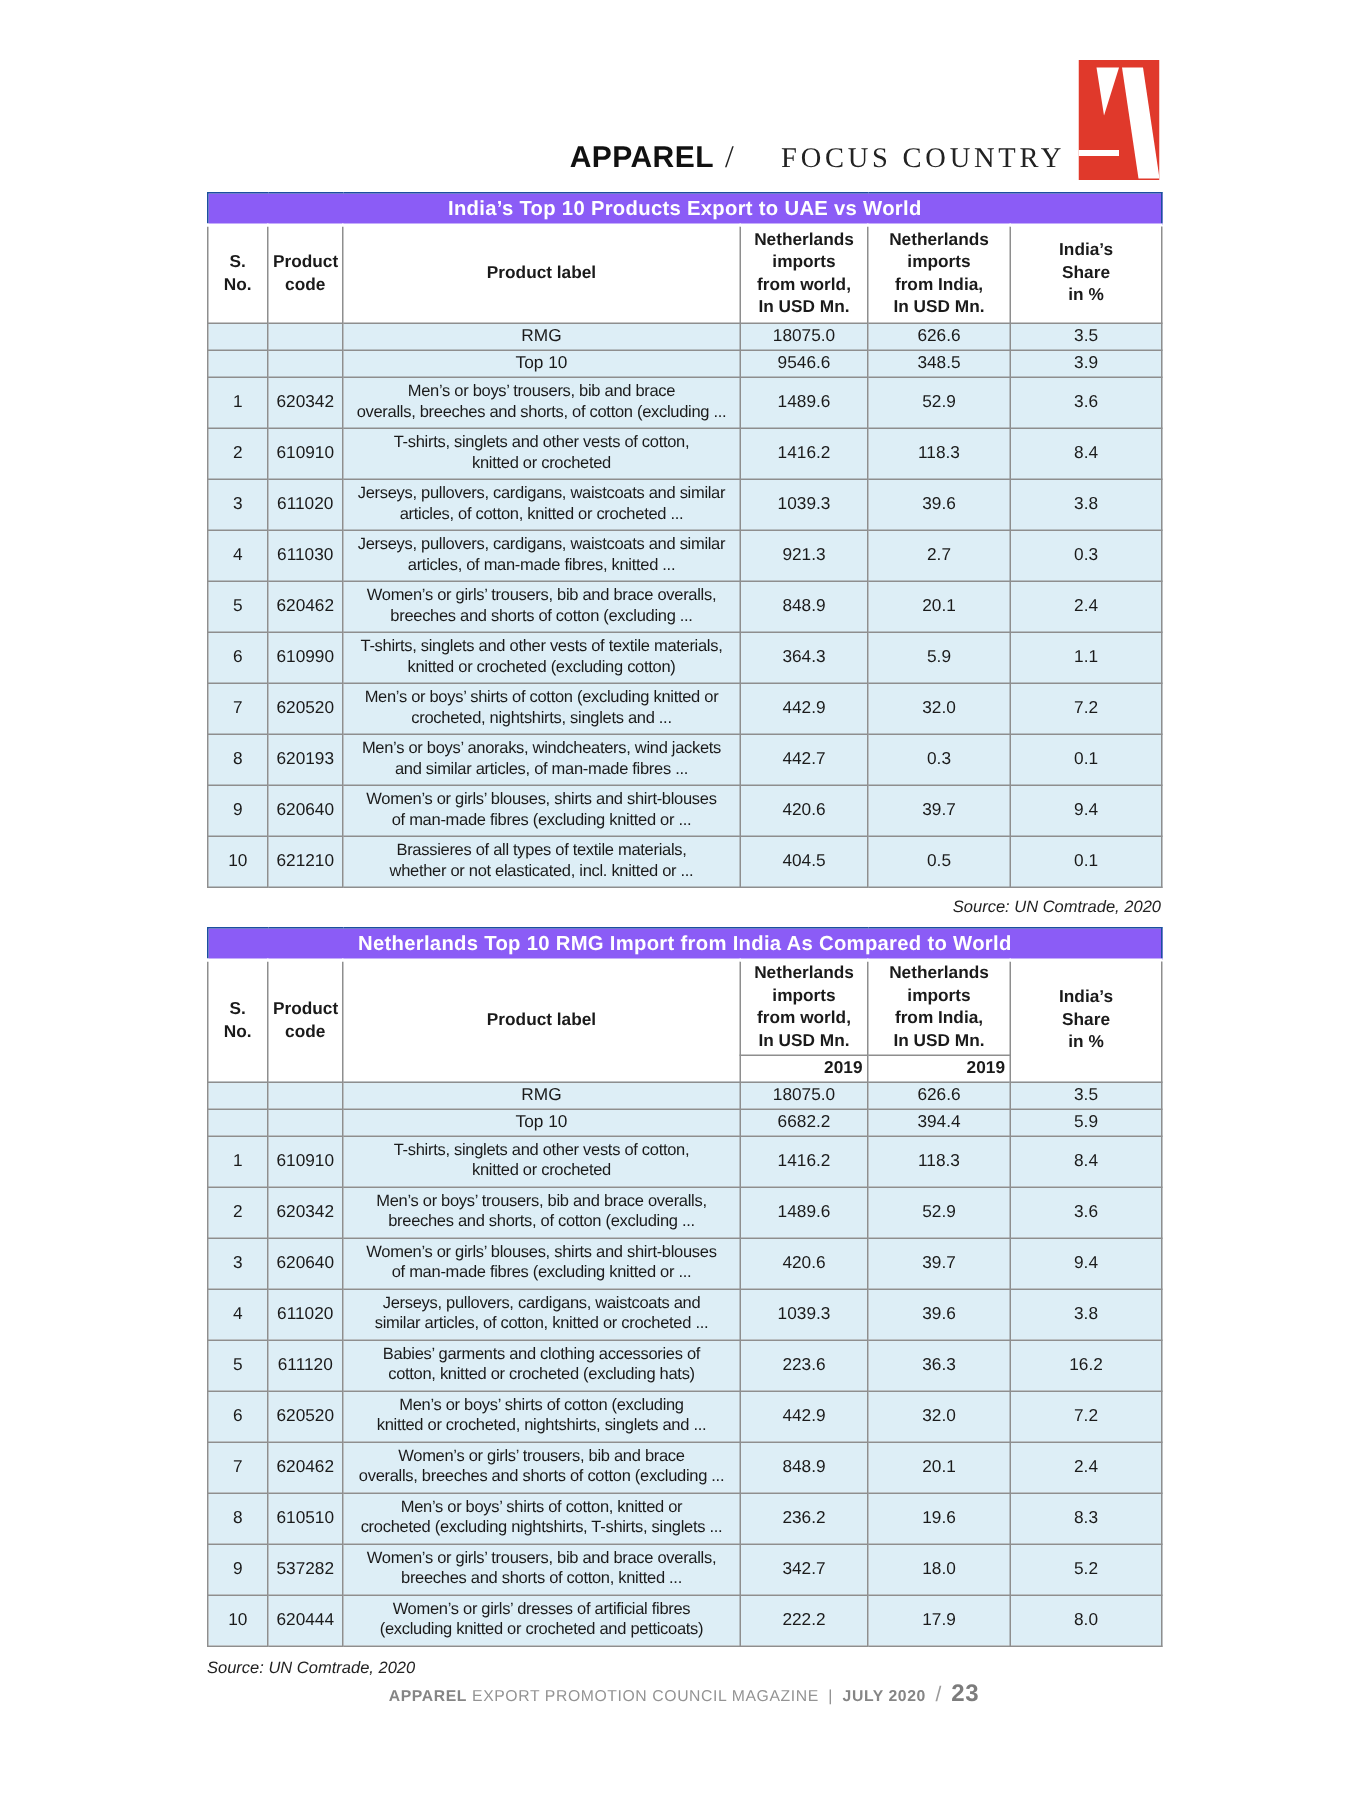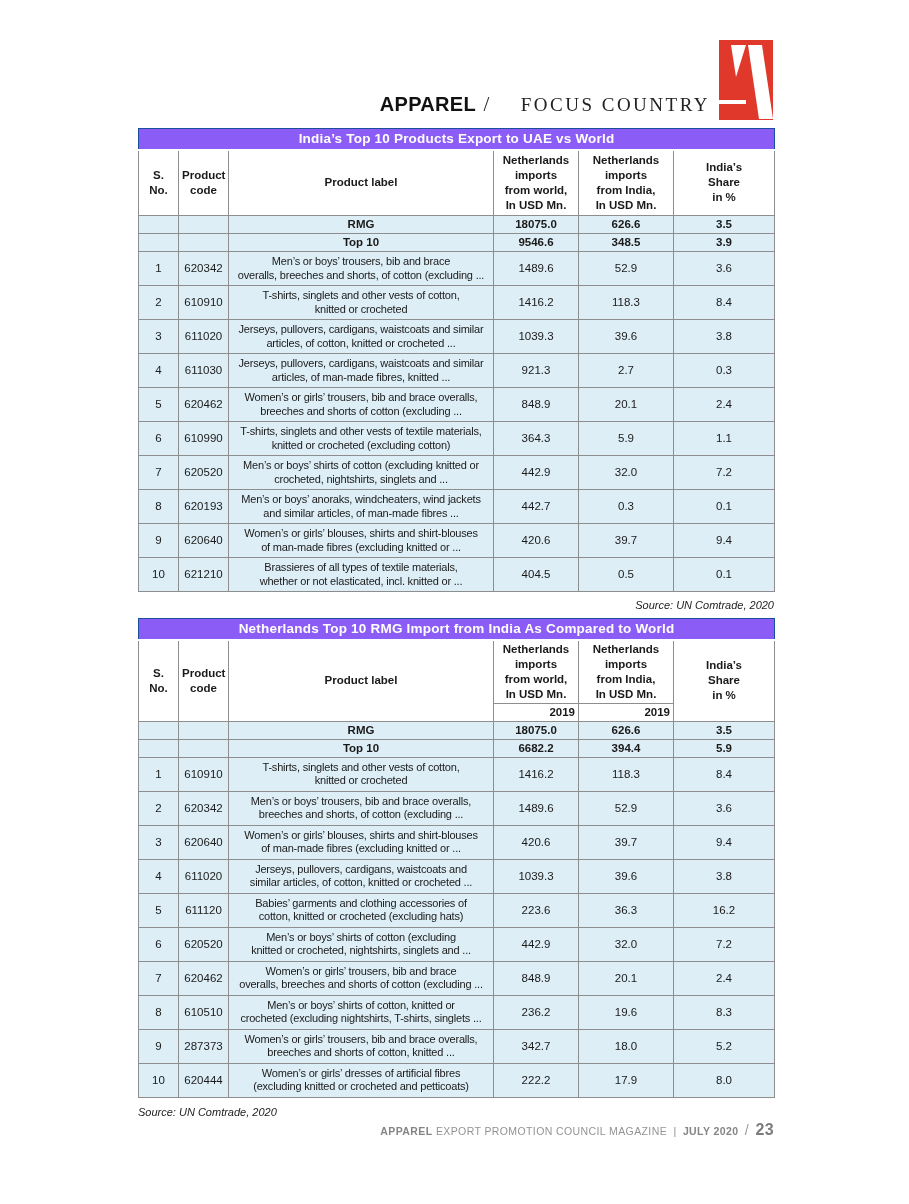--- a/index.html
+++ b/index.html
@@ -17,29 +17,29 @@
   table{position:absolute;left:138px;border-collapse:collapse;table-layout:fixed;width:636px;}
   .tbl1{top:128px;} .tbl2{top:618px;border-radius:11px;}
   th,td{border:1px solid #8e8e8e;text-align:center;vertical-align:middle;padding:1px 3px;box-sizing:border-box;}
   .title-bar{background:#8b5cf6;color:#ffffff;font-size:13.5px;font-weight:bold;
              height:19px;border:1px solid #1b4f9e;border-bottom:2px solid #ffffff;letter-spacing:.2px;}
   thead th{background:#ffffff;font-weight:bold;font-size:11.5px;line-height:1.3;white-space:pre-line;}
   .hmain1 th{height:66px;}
   .hmain2 th{height:64px;}
   .yr th{height:17px;text-align:right;}
   tbody td{background:#ddeef6;font-size:11.5px;line-height:1.25;}
-  tr.sum td{font-weight:bold;height:18px;}
+  tr.sum td{font-weight:normal;height:18px;}
   tr.datarow td{height:34px;}
   td.label-cell{white-space:pre-line;font-size:11px;letter-spacing:-.2px;}
 
   
   .source{position:absolute;font-style:italic;font-size:11px;color:#222;}
   .src1{left:138px;width:636px;top:599px;text-align:right;}
   .src2{left:138px;top:1106px;}
-  .footer{position:absolute;left:138px;width:636px;top:1121px;text-align:right;
+  .footer{position:absolute;left:138px;width:636px;top:1121px;text-align:center;
           color:#8d8d8d;font-size:10.5px;letter-spacing:.4px;white-space:nowrap;}
   .f-brand{font-weight:bold;color:#858585;}
   .f-mag{color:#939393;}
   .f-div{margin:0 3px;}
   .f-issue{font-weight:bold;color:#858585;}
   .f-slash{font-size:14px;margin:0 3px;color:#9a9a9a;}
   .f-page{font-weight:bold;font-size:16px;color:#7c7c7c;}
 </style>
 </head>
 <body>
@@ -322,21 +322,21 @@
           <td>8</td>
           <td>610510</td>
           <td class="label-cell">Men’s or boys’ shirts of cotton, knitted or
 crocheted (excluding nightshirts, T-shirts, singlets ...</td>
           <td>236.2</td>
           <td>19.6</td>
           <td>8.3</td>
         </tr>
         <tr class="datarow">
           <td>9</td>
-          <td>287373</td>
+          <td>537282</td>
           <td class="label-cell">Women’s or girls’ trousers, bib and brace overalls,
 breeches and shorts of cotton, knitted ...</td>
           <td>342.7</td>
           <td>18.0</td>
           <td>5.2</td>
         </tr>
         <tr class="datarow">
           <td>10</td>
           <td>620444</td>
           <td class="label-cell">Women’s or girls’ dresses of artificial fibres

